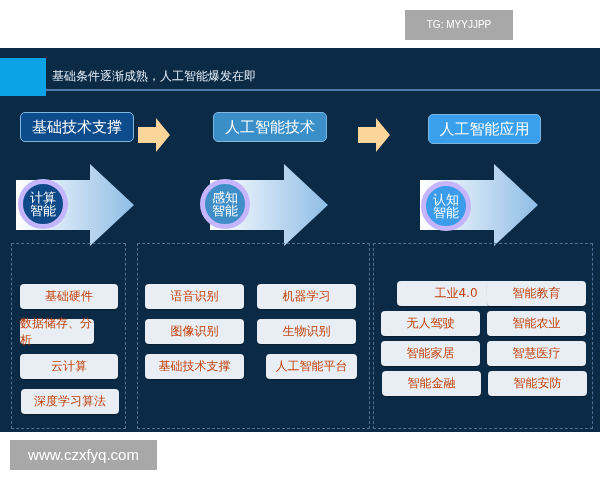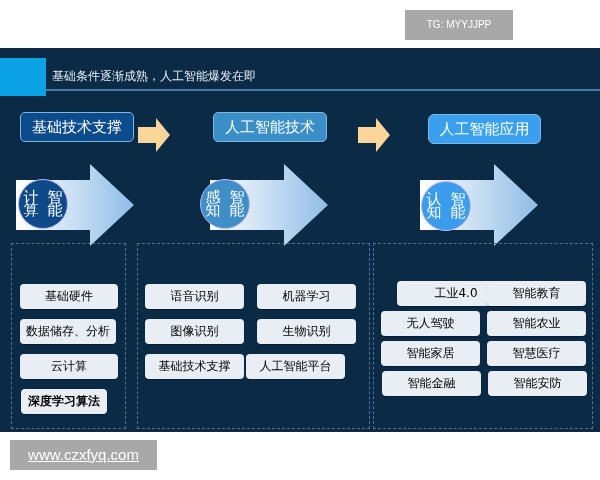--- a/index.html
+++ b/index.html
@@ -7,21 +7,21 @@
     body { position: relative; font-family: "DejaVu Sans", "Liberation Sans", sans-serif; }
 
     .watermark-top {
       position: absolute; left: 405px; top: 10px; width: 108px; height: 30px;
       background: #a8a8a8; color: #ffffff; font-size: 10px; line-height: 30px;
       text-align: center; font-family: "Liberation Sans", sans-serif;
     }
     .watermark-bottom {
       position: absolute; left: 10px; top: 440px; width: 147px; height: 30px;
       background: #a8a8a8; color: #ffffff; font-size: 15px; line-height: 30px;
-      text-align: center; font-family: "Liberation Sans", sans-serif; text-decoration: underline;
+      text-align: center; font-family: "Liberation Sans", sans-serif;
     }
 
     .panel {
       position: absolute; left: 0; top: 48px; width: 600px; height: 384px;
       background: #0a2a46;
     }
     .header-accent {
       position: absolute; left: 0; top: 10px; width: 46px; height: 38px;
       background: #0ba3e6;
     }
@@ -33,52 +33,52 @@
       background: #4a7aa6;
     }
 
     .stage-box {
       position: absolute; height: 30px; border-radius: 5px;
       border: 1px solid #7fb6e0; color: #ffffff; font-size: 15px;
       display: flex; align-items: center; justify-content: center;
     }
     .stage-1 { left: 20px; top: 64px; width: 114px; background: #0d4c8c; }
     .stage-2 { left: 213px; top: 64px; width: 114px; background: #3a8fc8; }
-    .stage-3 { left: 428px; top: 66px; width: 113px; background: #3aa0ee; border-radius: 6px; }
+    .stage-3 { left: 428px; top: 66px; width: 113px; background: #3aa0ee; }
 
     .orange-arrow { position: absolute; width: 32px; height: 34px; }
     .oa-1 { left: 138px; top: 70px; }
     .oa-2 { left: 358px; top: 70px; }
 
     .big-arrow { position: absolute; width: 118px; height: 82px; }
     .ba-1 { left: 16px; top: 116px; }
     .ba-2 { left: 210px; top: 116px; }
     .ba-3 { left: 420px; top: 116px; }
 
     .circle {
       position: absolute; width: 50px; height: 50px; border-radius: 50%;
-      display: flex; align-items: center; justify-content: center;
-      color: #ffffff; font-size: 15px; line-height: 13px; text-align: center;
-      border: 1px solid #c4b5fd;
+      display: flex; flex-direction: column; align-items: center; justify-content: center;
+      color: #ffffff; font-size: 13px; line-height: 13px; text-align: center;
+      border: 5px solid #c4b5fd;
     }
     .c-1 { left: 18px; top: 131px; background: #0f4a88; }
     .c-2 { left: 200px; top: 131px; background: #3f8ec8; }
     .c-3 { left: 421px; top: 133px; background: #3a9cea; }
 
     .group {
       position: absolute; top: 195px; height: 186px;
       border: 1px dashed #4e7294;
     }
     .g-1 { left: 11px; width: 115px; }
     .g-2 { left: 137px; width: 233px; }
     .g-3 { left: 373px; width: 220px; }
 
     .item {
       position: absolute; height: 25px; background: #e9eef4; border-radius: 4px;
-      color: #000000; font-size: 12px; display: flex; align-items: center; justify-content: center;
+      color: #c2410c; font-size: 12px; display: flex; align-items: center; justify-content: center;
       box-shadow: 0 1px 1px rgba(0,0,0,0.3);
     }
   </style>
 </head>
 <body>
 
 <div class="watermark-top">TG: MYYJJPP</div>
 
 <div class="panel">
   <div class="header-accent"></div>
@@ -120,32 +120,32 @@
     <span>感知</span>
     <span>智能</span>
   </div>
   <div class="circle c-3">
     <span>认知</span>
     <span>智能</span>
   </div>
 
   <div class="group g-1">
     <div class="item" style="left:8px;top:40px;width:98px;">基础硬件</div>
-    <div class="item" style="left:8px;top:75px;width:96px;">数据储存、分析</div>
+    <div class="item" style="left:8px;top:75px;width:74px;">数据储存、分析</div>
     <div class="item" style="left:8px;top:110px;width:98px;">云计算</div>
-    <div class="item" style="left:9px;top:145px;width:86px;font-weight:bold;">深度学习算法</div>
+    <div class="item" style="left:9px;top:145px;width:98px;">深度学习算法</div>
   </div>
 
   <div class="group g-2">
     <div class="item" style="left:7px;top:40px;width:99px;">语音识别</div>
     <div class="item" style="left:119px;top:40px;width:99px;">机器学习</div>
     <div class="item" style="left:7px;top:75px;width:99px;">图像识别</div>
     <div class="item" style="left:119px;top:75px;width:99px;">生物识别</div>
     <div class="item" style="left:7px;top:110px;width:99px;">基础技术支撑</div>
-    <div class="item" style="left:108px;top:110px;width:99px;">人工智能平台</div>
+    <div class="item" style="left:128px;top:110px;width:91px;">人工智能平台</div>
   </div>
 
   <div class="group g-3">
     <div class="item" style="left:23px;top:37px;width:118px;">工业4.0</div>
     <div class="item" style="left:113px;top:37px;width:99px;">智能教育</div>
     <div class="item" style="left:7px;top:67px;width:99px;">无人驾驶</div>
     <div class="item" style="left:113px;top:67px;width:99px;">智能农业</div>
     <div class="item" style="left:7px;top:97px;width:99px;">智能家居</div>
     <div class="item" style="left:113px;top:97px;width:99px;">智慧医疗</div>
     <div class="item" style="left:8px;top:127px;width:99px;">智能金融</div>

